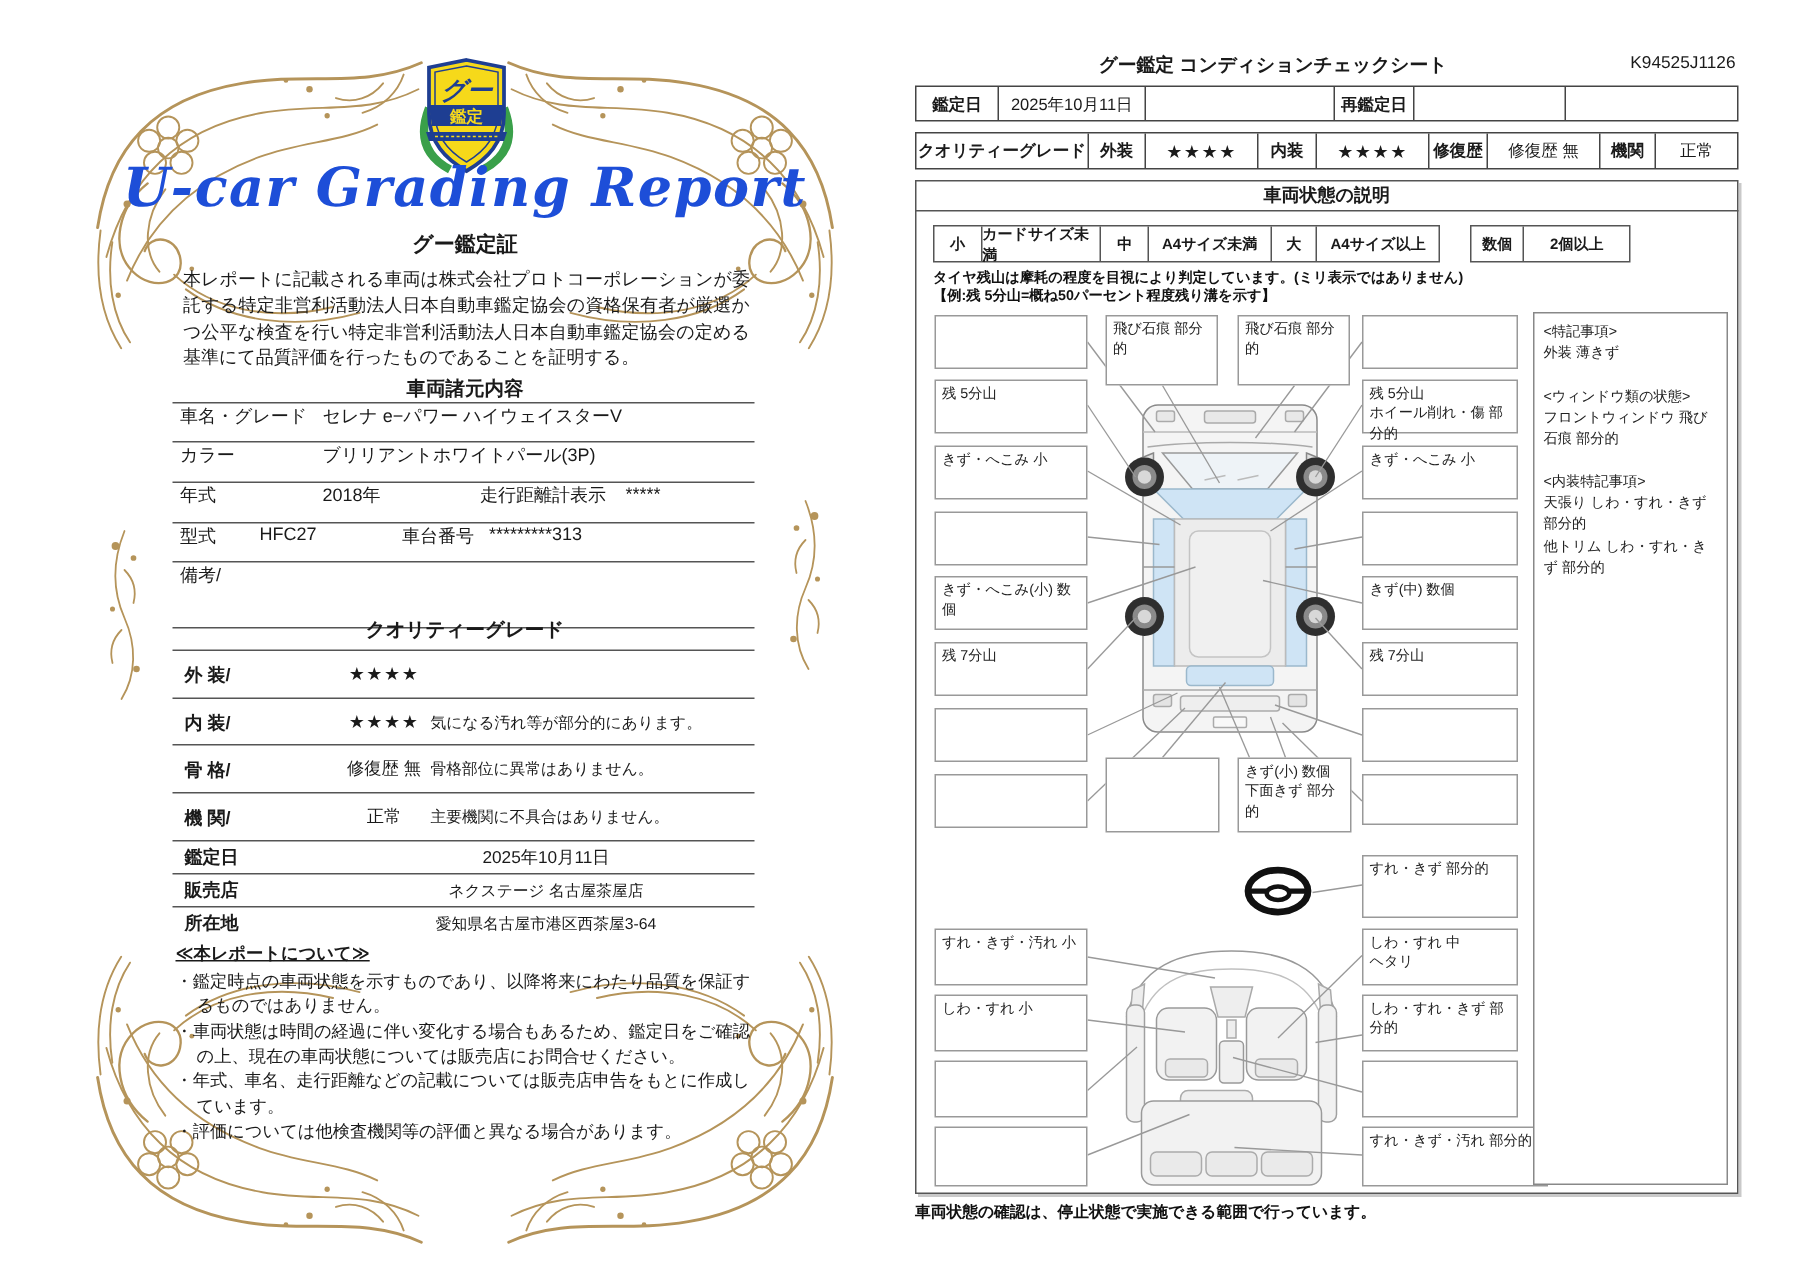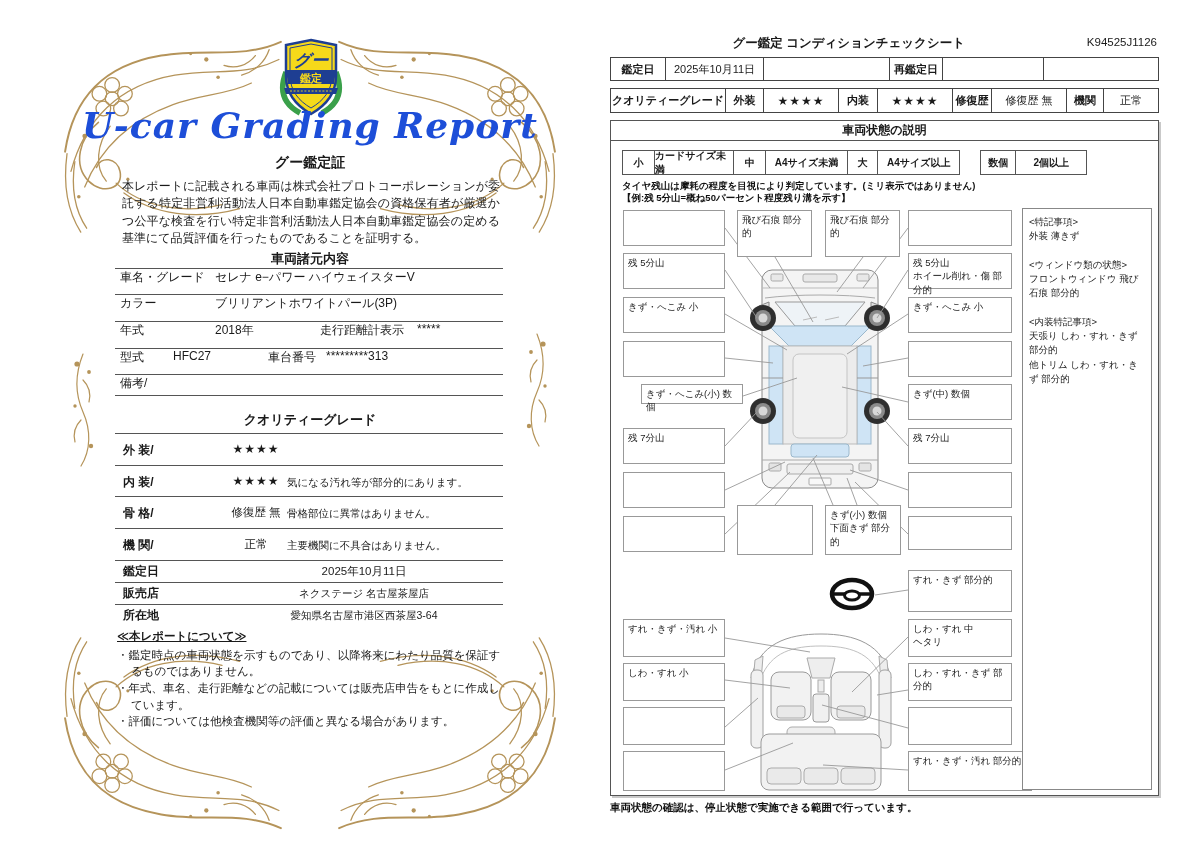--- a/index.html
+++ b/index.html
@@ -173,21 +173,21 @@
         <span style="width:105px">2018年</span>
         <span style="width:85px">走行距離計表示</span>
         <span class="sval" style="padding-left:12px">*****</span>
       </div>
       <div class="srow" style="height:26px">
         <span class="slab" style="width:53px">型式</span>
         <span style="width:95px">HFC27</span>
         <span style="width:50px">車台番号</span>
         <span class="sval" style="padding-left:8px">*********313</span>
       </div>
-      <div class="srow" style="height:22px">
+      <div class="srow" style="height:45px">
         <span class="slab" style="width:95px">備考/</span>
         <span class="sval"></span>
       </div>
     </div>
 
     <div class="sec-title" style="top:381px">クオリティーグレード</div>
 
     <div class="grade-table">
       <div class="grow" style="height:32px">
         <span class="glab">外 装/</span>
@@ -219,20 +219,21 @@
       <div class="irow" style="height:22px">
         <span class="ilab">所在地</span>
         <span class="ival" style="font-size:10.5px">愛知県名古屋市港区西茶屋3-64</span>
       </div>
     </div>
 
     <div class="about">
       <div class="about-title">≪本レポートについて≫</div>
       <ul>
         <li>・鑑定時点の車両状態を示すものであり、以降将来にわたり品質を保証するものではありません。</li>
+        <li>・車両状態は時間の経過に伴い変化する場合もあるため、鑑定日をご確認の上、現在の車両状態については販売店にお問合せください。</li>
         <li>・年式、車名、走行距離などの記載については販売店申告をもとに作成しています。</li>
         <li>・評価については他検査機関等の評価と異なる場合があります。</li>
       </ul>
     </div>
 
   </div>
 
   <div id="right-page">
 
     <div class="rp-title">グー鑑定  コンディションチェックシート</div>
@@ -280,21 +281,21 @@
       <div>【例:残 5分山=概ね50パーセント程度残り溝を示す】</div>
     </div>
 
     <div class="lbox" style="left:132px;top:180px;width:75px;height:47px">飛び石痕 部分的</div>
     <div class="lbox" style="left:220px;top:180px;width:75px;height:47px">飛び石痕 部分的</div>
 
     <div class="lbox" style="left:18px;top:180px;width:102px;height:36px"></div>
     <div class="lbox" style="left:18px;top:223px;width:102px;height:36px">残 5分山</div>
     <div class="lbox" style="left:18px;top:267px;width:102px;height:36px">きず・へこみ 小</div>
     <div class="lbox" style="left:18px;top:311px;width:102px;height:36px"></div>
-    <div class="lbox" style="left:36px;top:354px;width:102px;height:20px">きず・へこみ(小) 数個</div>
+    <div class="lbox" style="left:18px;top:354px;width:102px;height:36px">きず・へこみ(小) 数個</div>
     <div class="lbox" style="left:18px;top:398px;width:102px;height:36px">残 7分山</div>
     <div class="lbox" style="left:18px;top:442px;width:102px;height:36px"></div>
     <div class="lbox" style="left:18px;top:486px;width:102px;height:36px"></div>
 
     <div class="lbox" style="left:303px;top:180px;width:104px;height:36px"></div>
     <div class="lbox" style="left:303px;top:223px;width:104px;height:36px">残 5分山
 ホイール削れ・傷 部分的</div>
     <div class="lbox" style="left:303px;top:267px;width:104px;height:36px">きず・へこみ 小</div>
     <div class="lbox" style="left:303px;top:311px;width:104px;height:36px"></div>
     <div class="lbox" style="left:303px;top:354px;width:104px;height:36px">きず(中) 数個</div>

